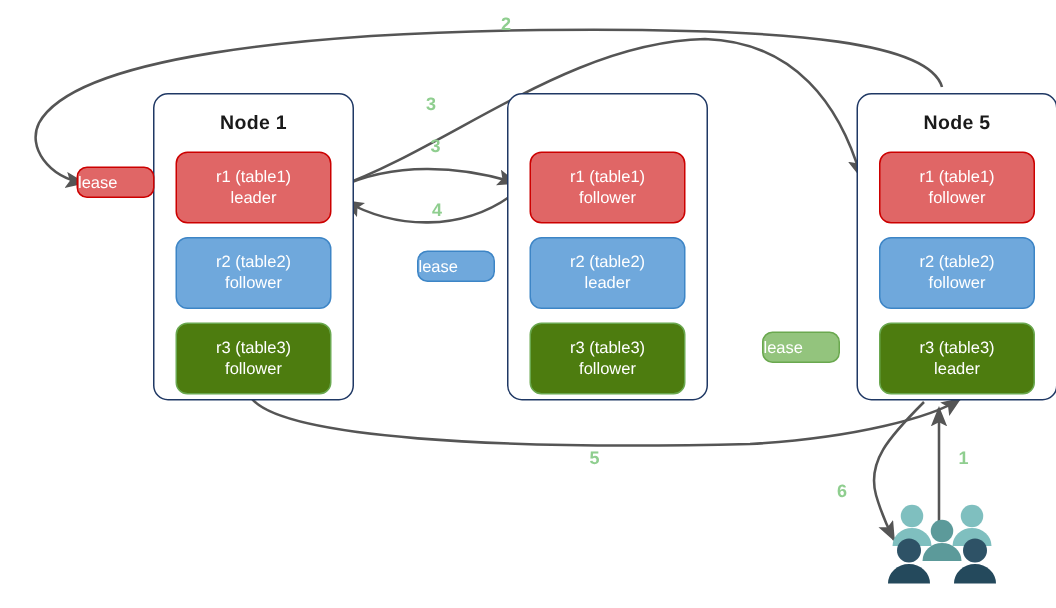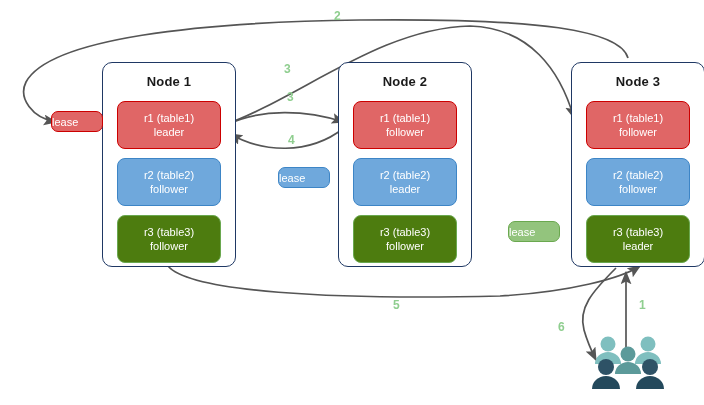--- a/index.html
+++ b/index.html
@@ -136,39 +136,38 @@
         <span>follower</span>
       </div>
       <div class="replica green">
         <span>r3 (table3)</span>
         <span>follower</span>
       </div>
     </div>
   </div>
 
   <div class="node" style="left:338px; top:62px;">
-    <div class="node-title">Node 2</div>
     <div class="replicas">
       <div class="replica red">
         <span>r1 (table1)</span>
         <span>follower</span>
       </div>
       <div class="replica blue">
         <span>r2 (table2)</span>
         <span>leader</span>
       </div>
       <div class="replica green">
         <span>r3 (table3)</span>
         <span>follower</span>
       </div>
     </div>
   </div>
 
   <div class="node" style="left:571px; top:62px;">
-    <div class="node-title">Node 3</div>
+    <div class="node-title">Node 5</div>
     <div class="replicas">
       <div class="replica red">
         <span>r1 (table1)</span>
         <span>follower</span>
       </div>
       <div class="replica blue">
         <span>r2 (table2)</span>
         <span>follower</span>
       </div>
       <div class="replica green">

